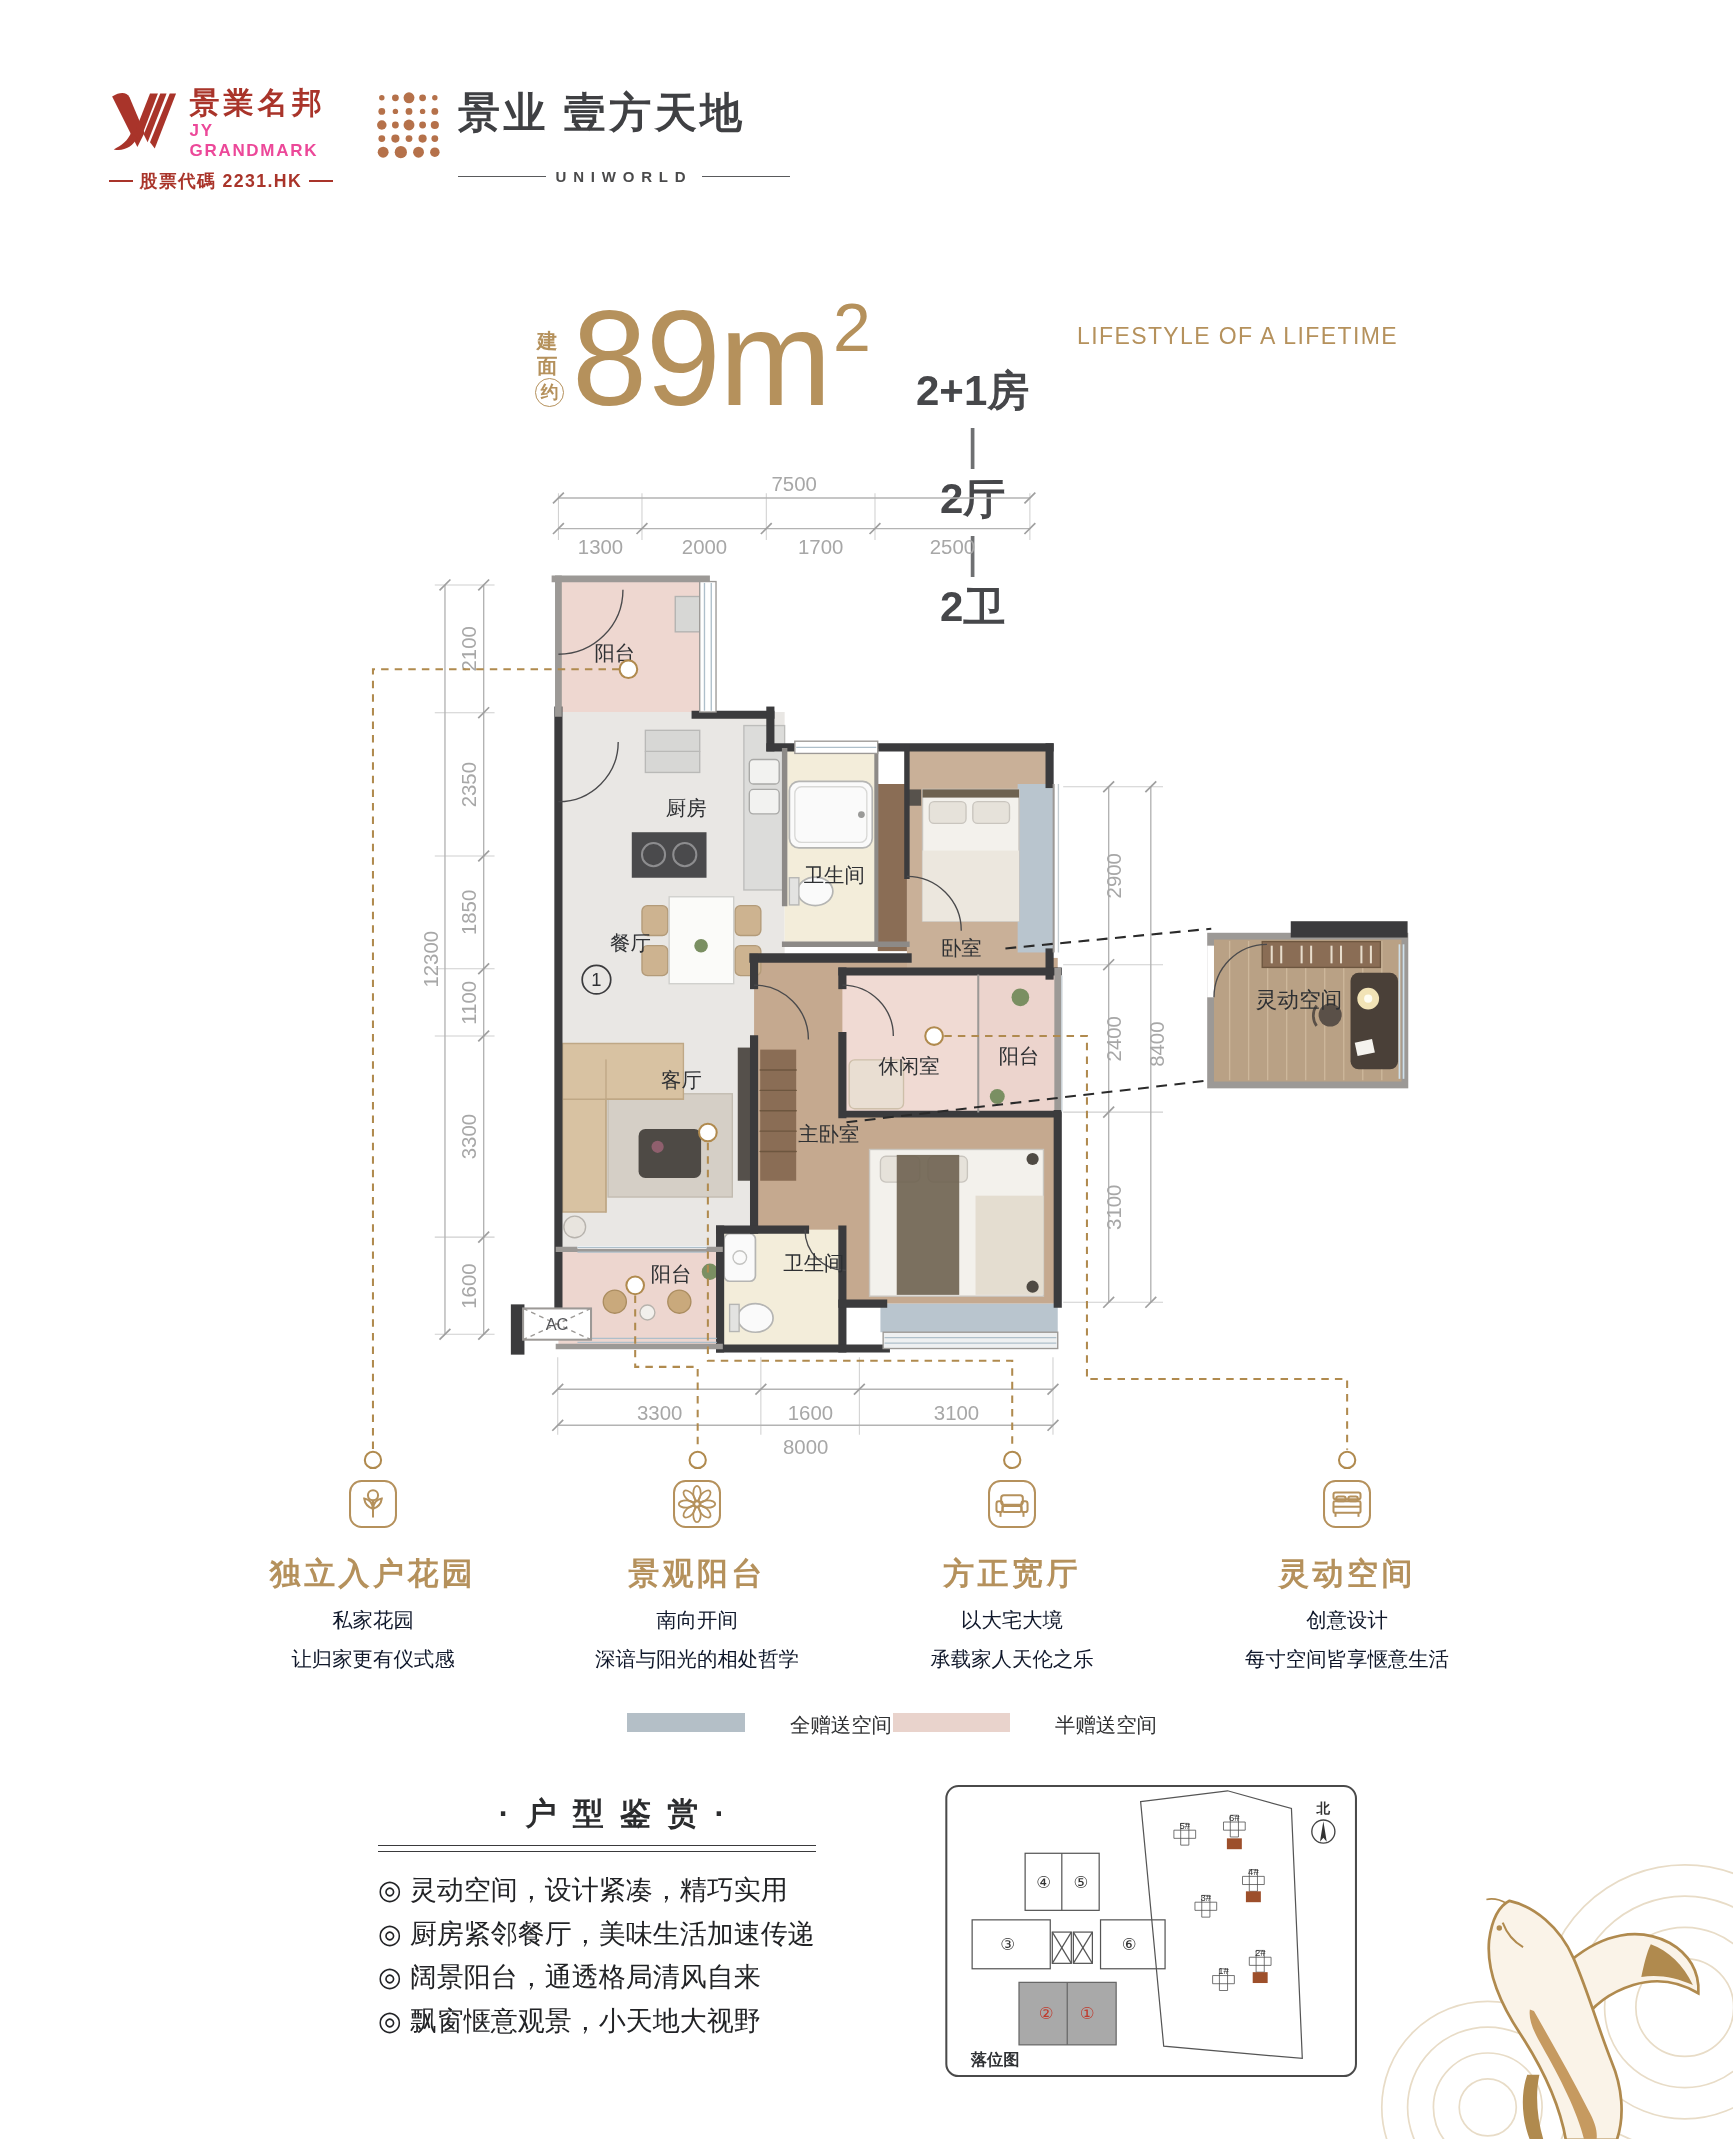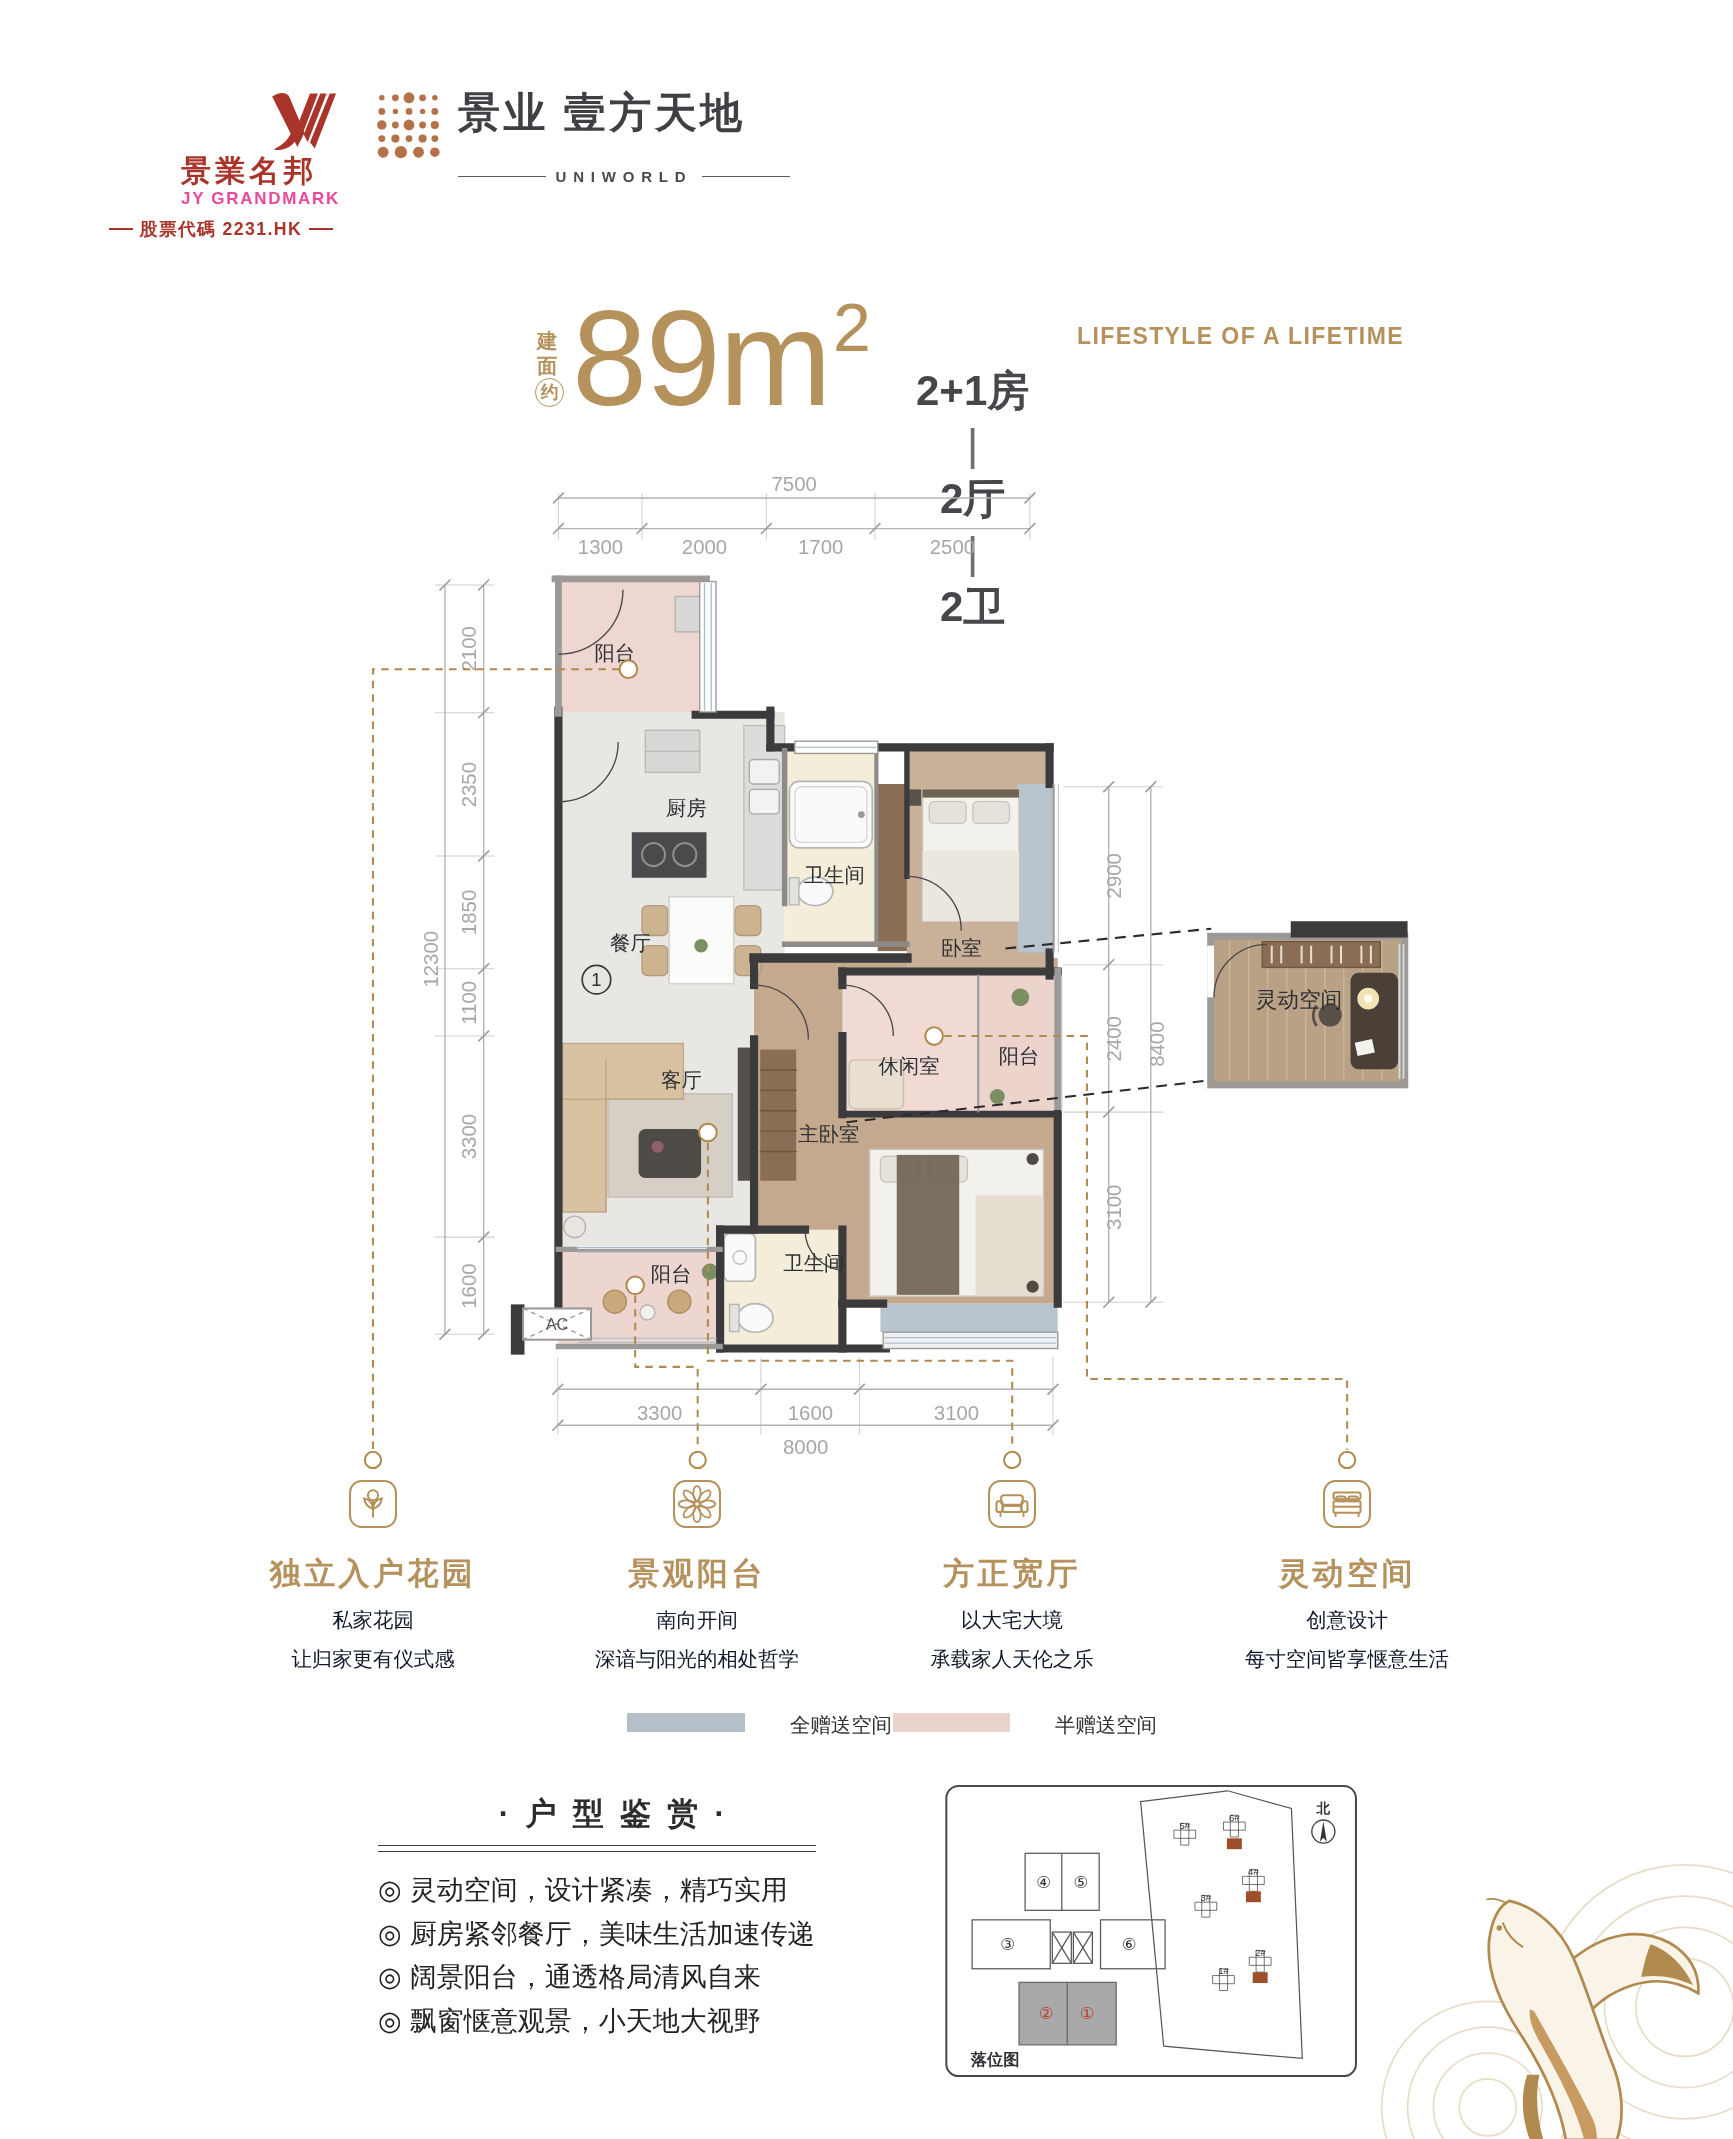--- a/index.html
+++ b/index.html
@@ -1,21 +1,21 @@
 <!DOCTYPE html>
 <html style="font-size:11px"><head>
 <meta charset="utf-8">
 <style>
   html,body{margin:0;padding:0;background:#fff;}
   #page{position:relative;width:1733px;height:2140px;background:#ffffff;overflow:hidden;
         font-family:"Liberation Sans","DejaVu Sans",sans-serif;color:#3f4043;}
   .abs{position:absolute;}
   
   #brand-left{left:109px;top:87px;width:231px;}
-  #brand-left .cnrow{display:flex;align-items:flex-end;flex-direction:column;}
+  #brand-left .cnrow{display:flex;align-items:flex-start;}
   #logo-mark{width:71px;height:68px;flex:0 0 auto;}
   #brand-left .txt{margin-left:9.5px;}
   .brand-cn{font-size:30px;font-weight:bold;color:#a9342a;letter-spacing:4.1px;line-height:31px;}
   .brand-en{font-size:17px;font-weight:bold;color:#ec4899;letter-spacing:1.7px;margin-top:2.7px;}
   .stockrow{display:flex;align-items:center;margin-top:8.2px;width:224px;color:#a9342a;}
   .stockrow .dash{flex:1;border-top:2px solid #a9342a;}
   .stockrow .stock{font-size:17.7px;font-weight:bold;padding:0 6.8px;letter-spacing:1.4px;white-space:nowrap;}
   #brand-right{left:375px;top:91px;width:421px;}
   #brand-right .toprow{display:flex;align-items:flex-start;}
   #dots-logo{width:68px;height:68px;flex:0 0 auto;}
@@ -23,21 +23,21 @@
   .unirow{display:flex;align-items:center;margin-top:9px;margin-left:83px;width:332px;color:#4a4a4b;}
   .unirow .uline{flex:1;border-top:1.4px solid #595a5c;}
   .unirow .uni{font-size:15px;letter-spacing:6.8px;padding:0 9.5px;font-weight:bold;white-space:nowrap;}
   
   .gold{color:#b5915c;}
   #area-label{left:537px;top:329px;width:23px;font-size:20.4px;line-height:25px;font-weight:bold;word-break:break-all;}
   #area-approx{left:535px;top:378px;width:27px;height:27px;border:1.7px solid #b5915c;border-radius:50%;
                font-size:17.7px;line-height:27px;text-align:center;font-weight:bold;}
   #area-big{left:572px;top:291px;font-size:135px;font-weight:500;line-height:1;letter-spacing:-1.4px;}
   #area-big sup{font-size:68px;position:relative;top:-8.2px;left:2.7px;}
-  #tagline{left:1077px;top:323px;font-size:23px;font-weight:bold;letter-spacing:1.4px;}
+  #tagline{left:1077px;top:323px;font-size:23px;font-weight:normal;letter-spacing:1.4px;}
   #spec{left:916px;top:363px;font-size:42px;font-weight:bold;color:#46474a;display:flex;align-items:center;flex-direction:column;}
   #spec .sep{font-weight:200;color:#6f7072;padding:0 11px;font-size:45px;}
   
   .feature{width:312px;text-align:center;}
   .feature .icon-frame{width:50px;height:50px;margin:0 auto;}
   .feature .f-title{font-size:31px;font-weight:bold;letter-spacing:3.4px;color:#b5915c;margin-top:22px;white-space:nowrap;}
   .feature .f-line{font-size:20.4px;color:#0f172a;margin-top:11px;white-space:nowrap;}
   
   .legend-swatch{height:19px;}
   .legend-label{font-size:20.4px;color:#2f3032;white-space:nowrap;margin-left:35px;}

